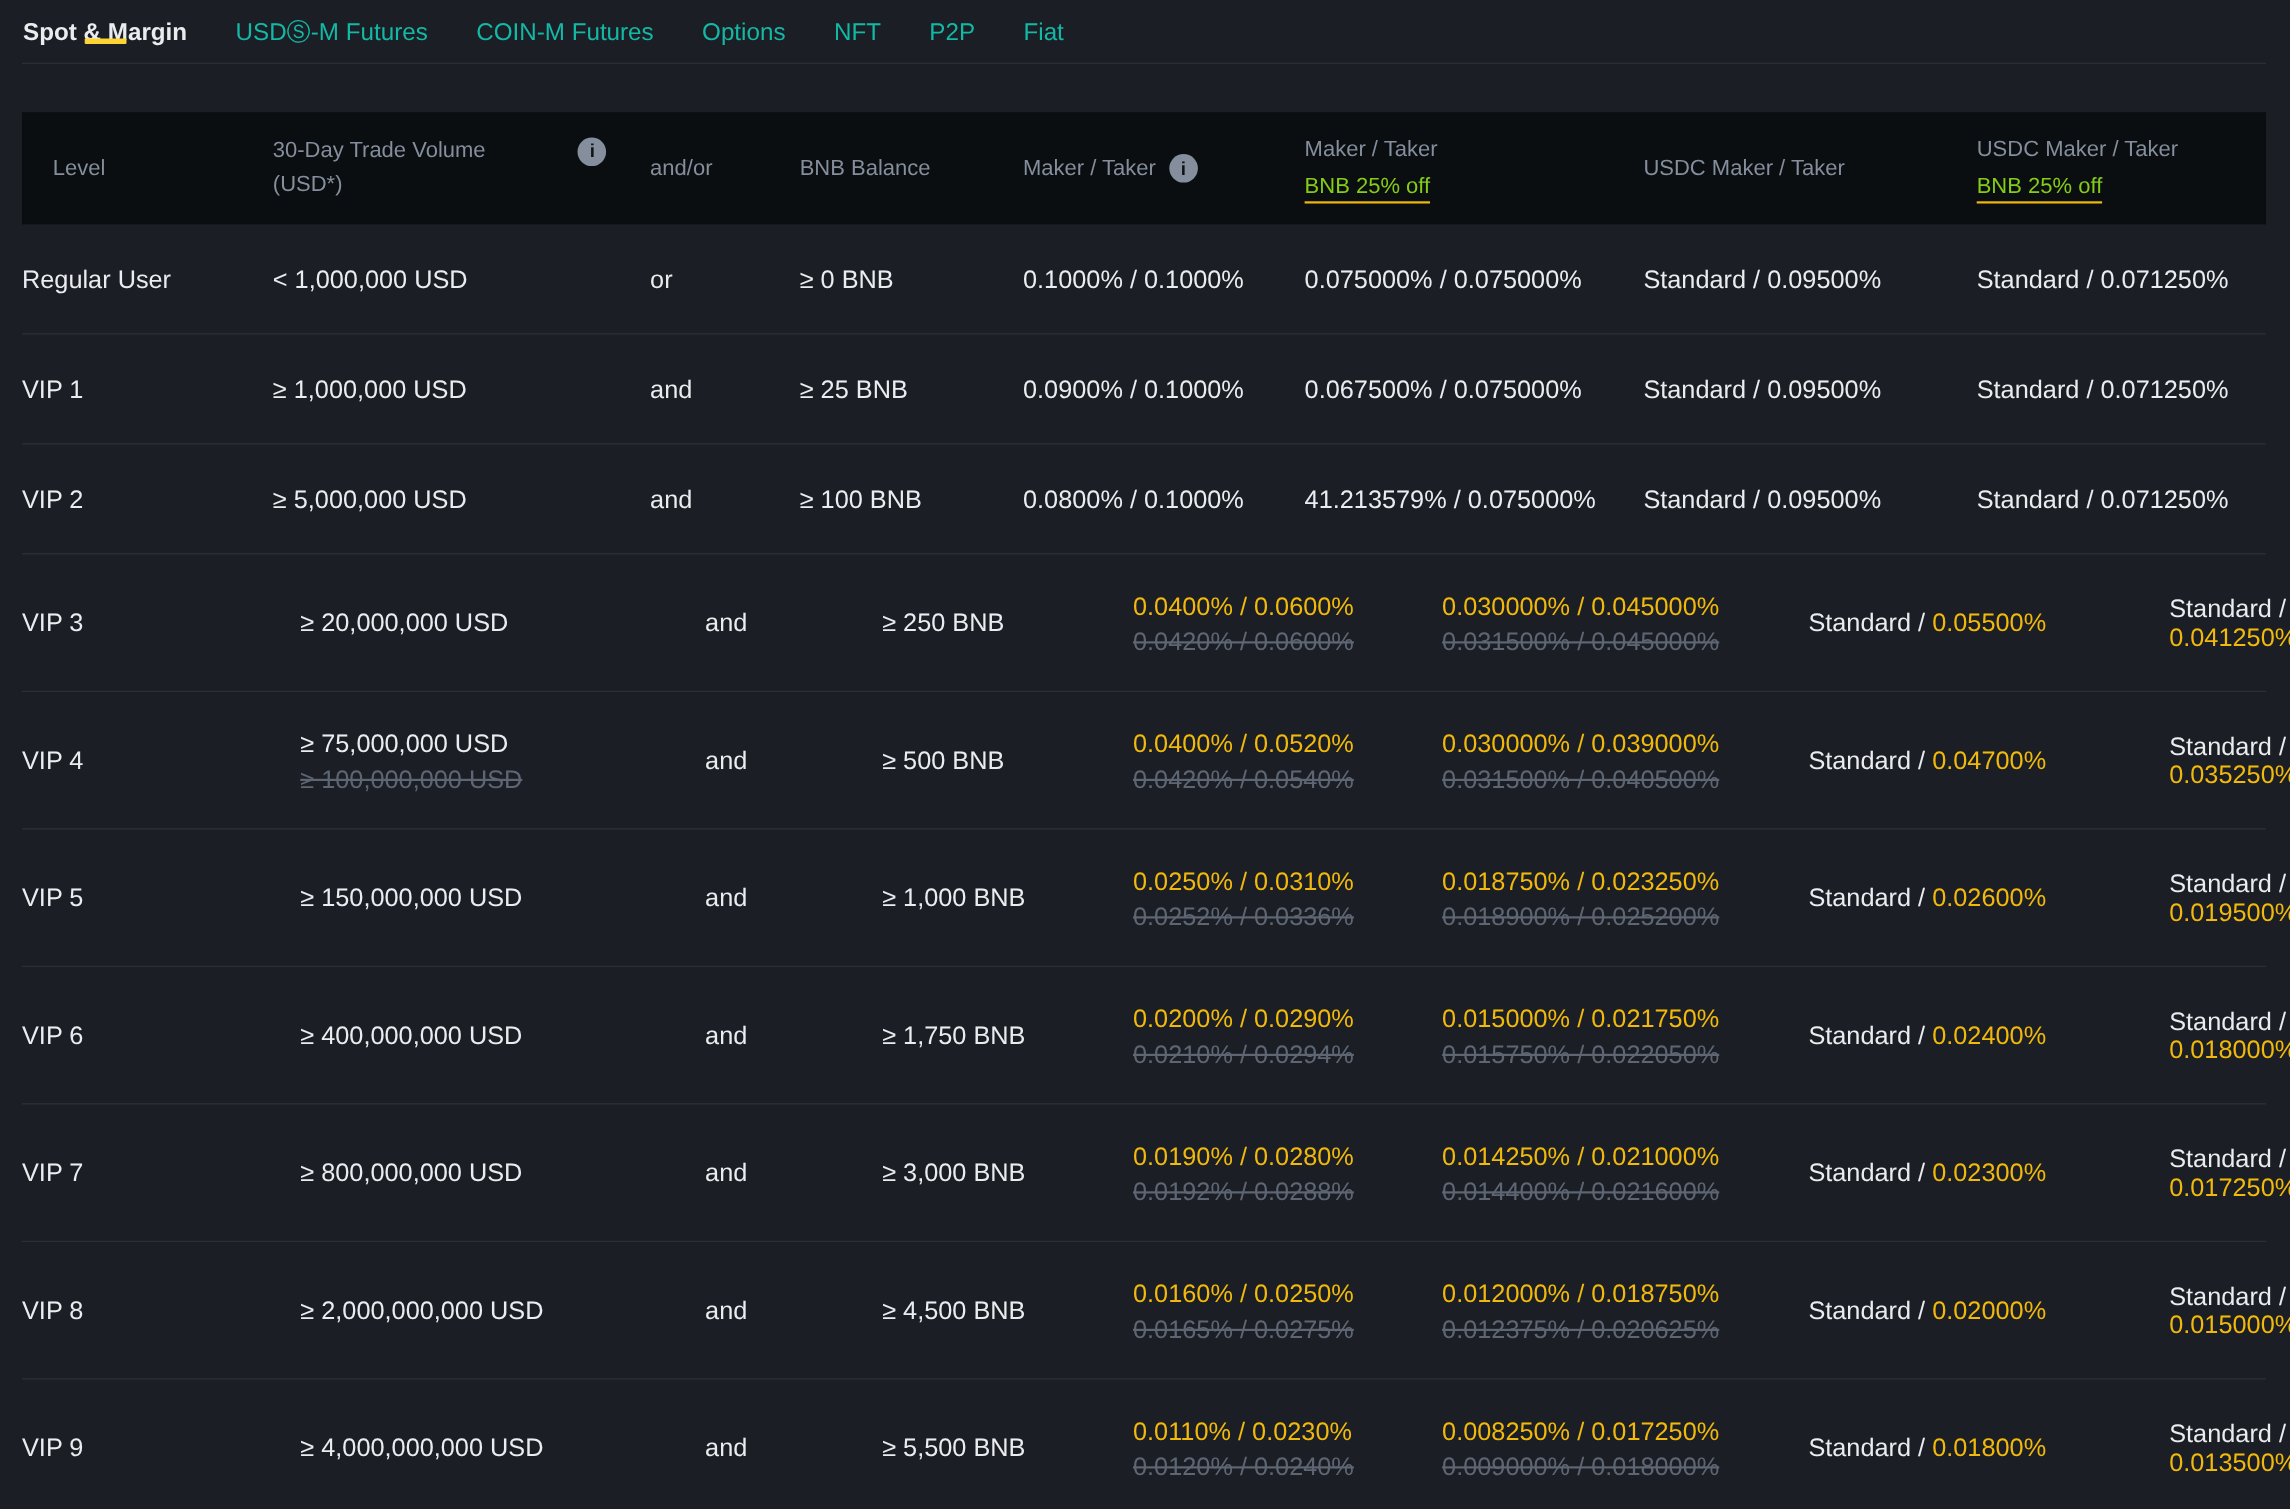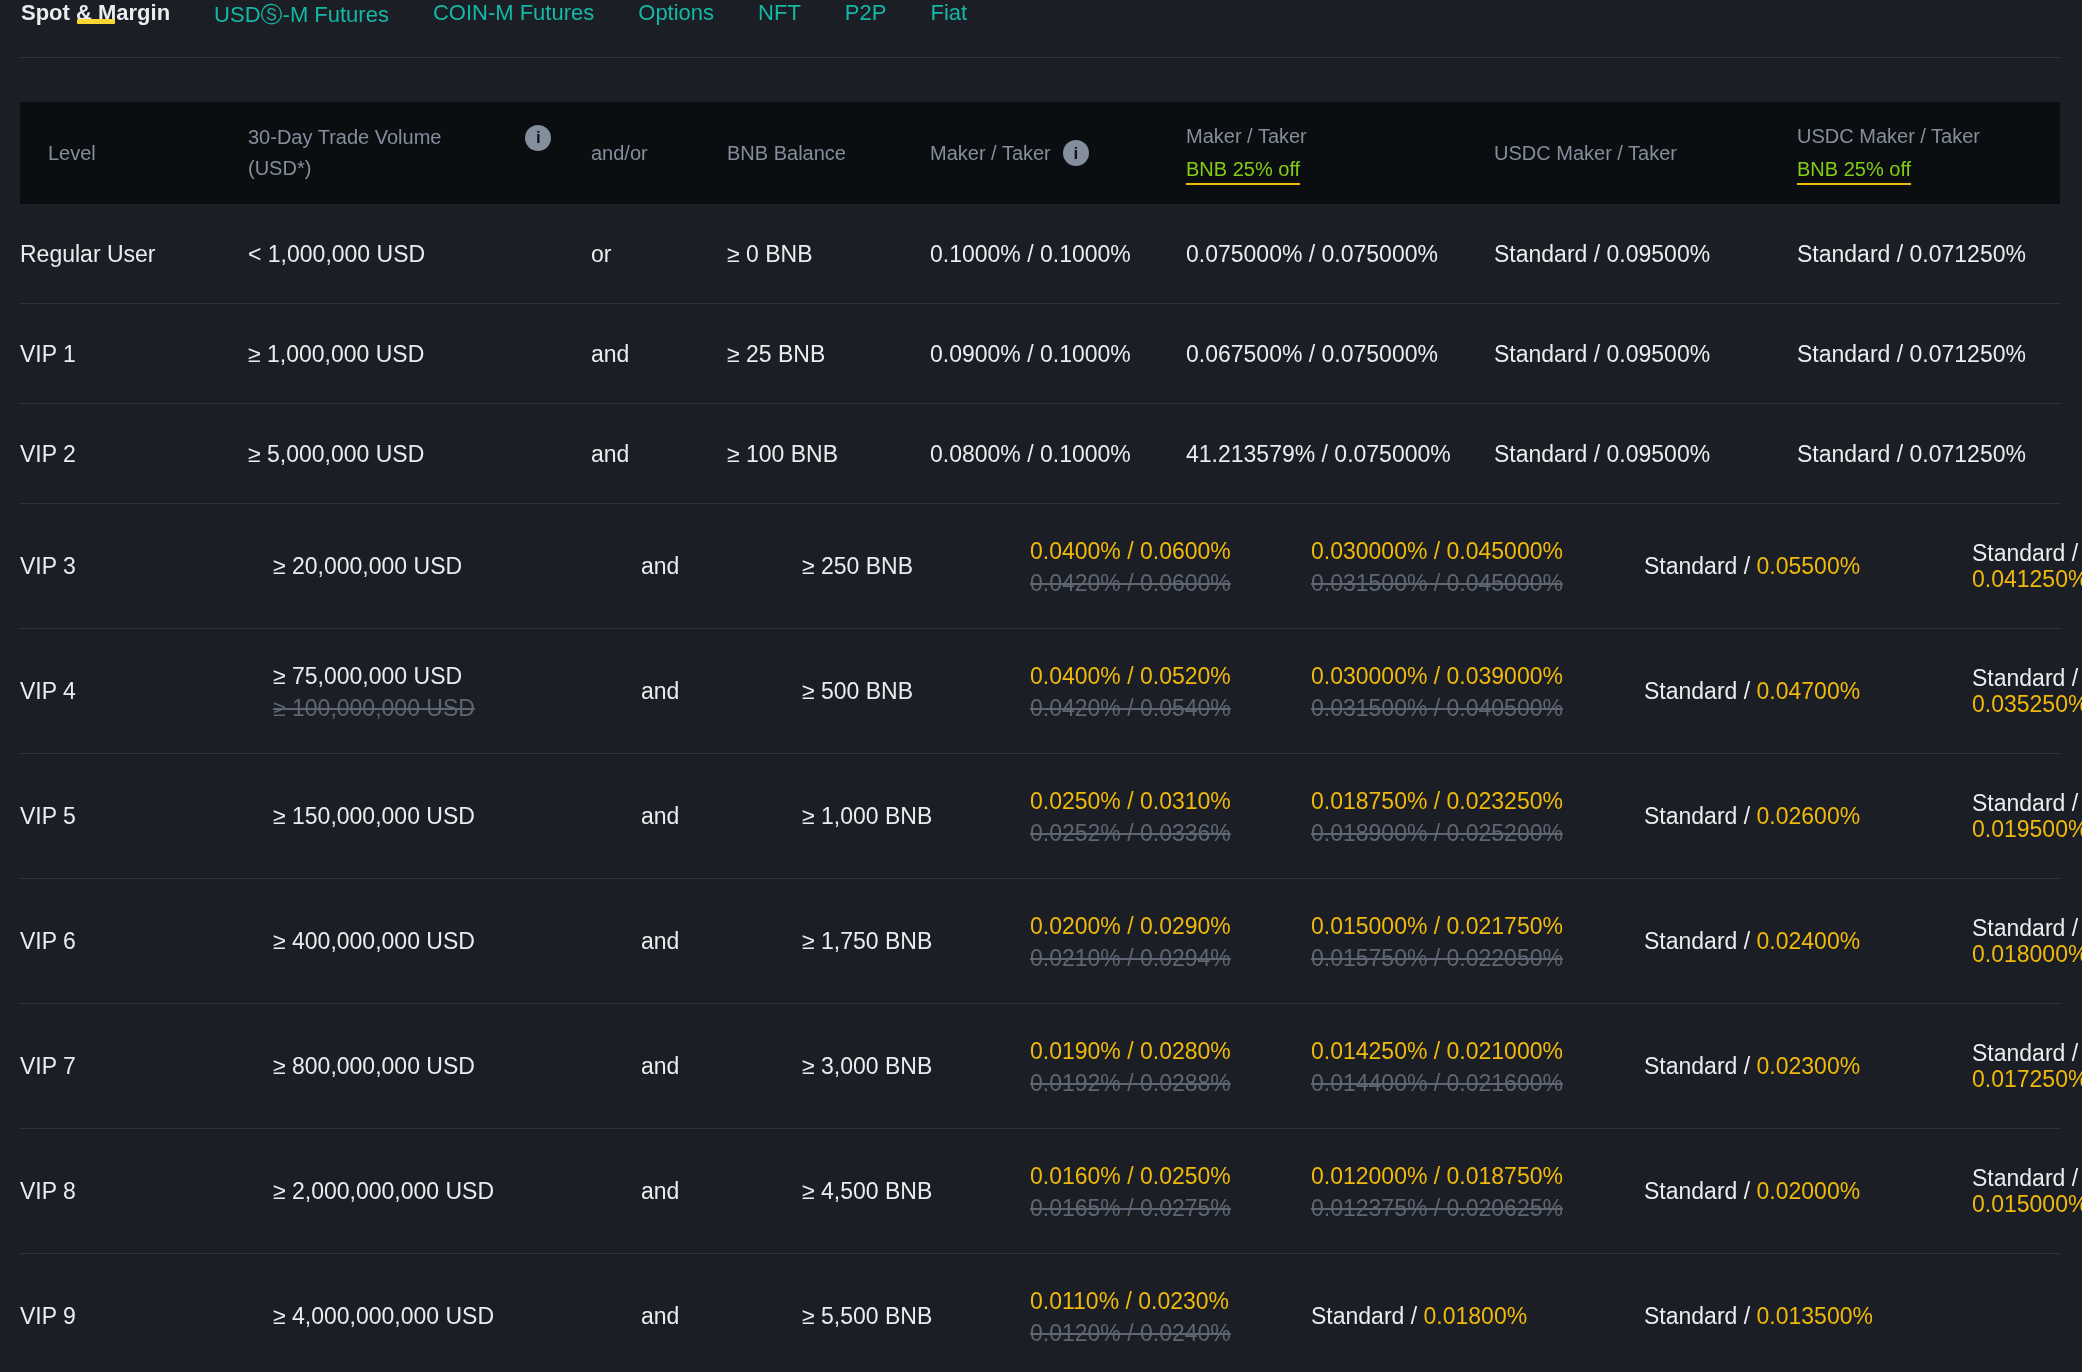--- a/index.html
+++ b/index.html
@@ -2,21 +2,21 @@
 <html><head>
 <meta charset="utf-8">
 <style>
   * { margin:0; padding:0; box-sizing:border-box; }
   html,body { background:#1b1e24; }
   body { font-family:"Liberation Sans", sans-serif; }
   .page { position:relative; width:2082px; height:1372px; overflow:hidden; background:#1b1e24; color:#eaecef; }
 
   
   .tabbar { height:58px; border-bottom:1px solid #2e333c; margin:0 22px 0 20px; }
-  .tabs { display:flex; gap:44px; height:100%; align-items:flex-start; padding-left:1px; }
+  .tabs { display:flex; gap:44px; height:100%; align-items:center; padding-left:1px; }
   .tab { display:flex; align-items:center; color:#14b8a6; font-size:22px; position:relative; cursor:pointer; white-space:nowrap; }
   .tab.active { color:#eaecef; font-weight:700; }
   .tab.active::after { content:""; position:absolute; left:50%; transform:translateX(-50%); bottom:2px; width:38px; height:5px; background:#fcd535; border-radius:1px; }
 
   
   .table { margin:44px 22px 0 20px; }
   .grid { display:grid; grid-template-columns:228px 343px 136px 203px 256px 308px 303px 1fr; align-items:center; }
   .thead { background:#0b0e11; height:102px; color:#848e9c; font-size:20px; }
   .th { line-height:31px; }
   .c1 { padding-left:28px; }
@@ -347,20 +347,24 @@
             <div class="main">and</div>
           </div>
           <div class="cell">
             <div class="main">≥ 5,500 BNB</div>
           </div>
           <div class="cell">
             <div class="main yellow">0.0110% / 0.0230%</div>
             <div class="old">0.0120% / 0.0240%</div>
           </div>
           <div class="cell">
+            <div class="main yellow">0.008250% / 0.017250%</div>
+            <div class="old">0.009000% / 0.018000%</div>
+          </div>
+          <div class="cell">
             <div class="main"><span>Standard / </span><span class="yellow">0.01800%</span></div>
           </div>
           <div class="cell">
             <div class="main"><span>Standard / </span><span class="yellow">0.013500%</span></div>
           </div>
         </div>
       </div>
 
   </section>
 </div>

